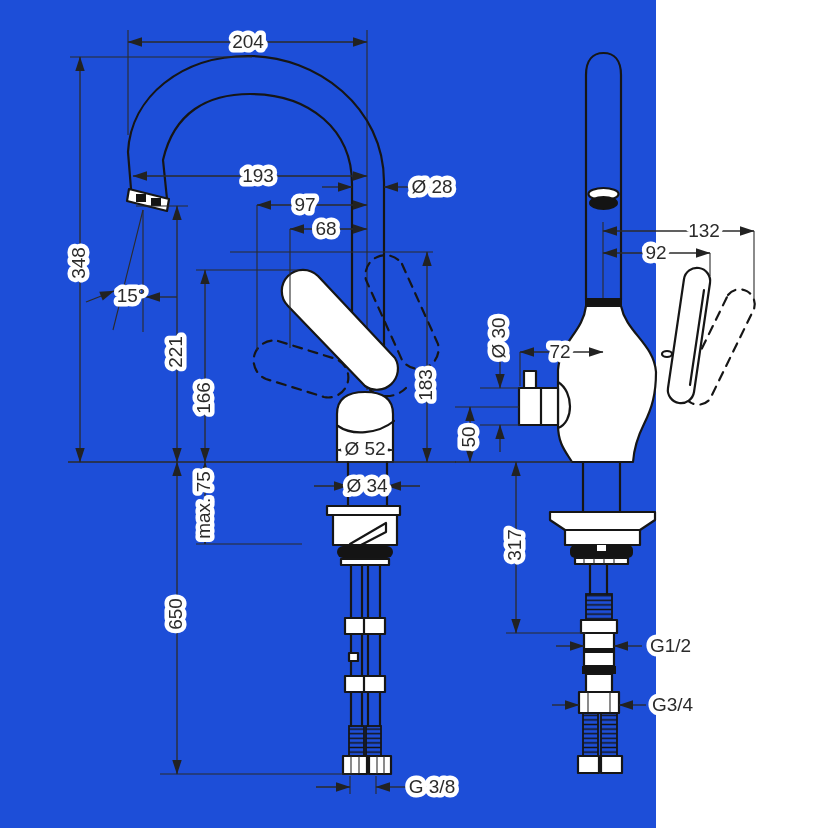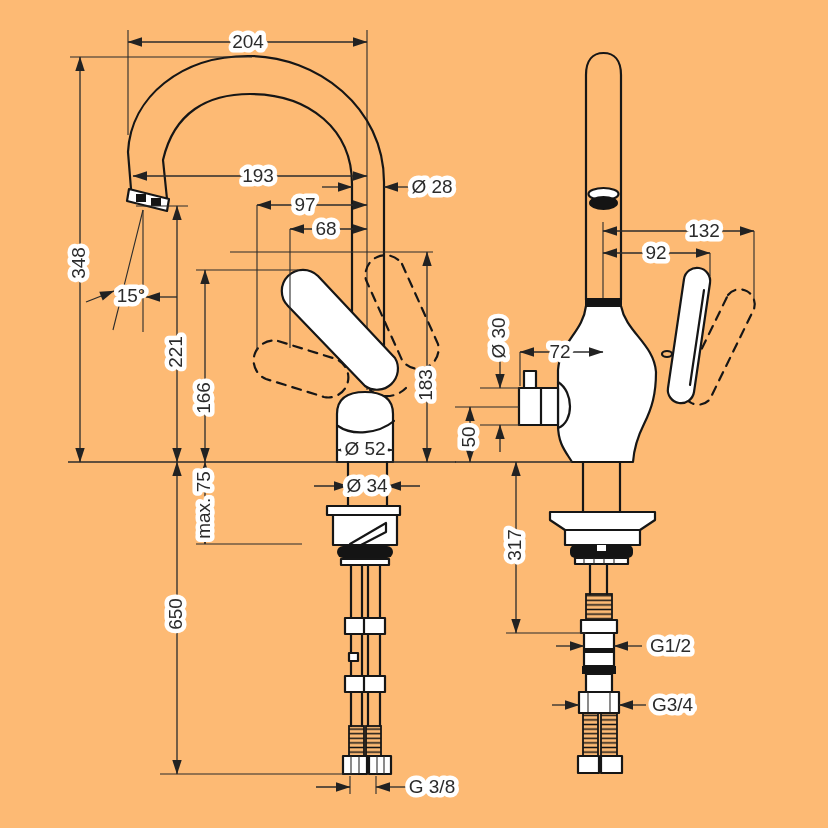--- a/index.html
+++ b/index.html
@@ -1,16 +1,16 @@
 <!DOCTYPE html>
 <html><head>
 <meta charset="utf-8">
 <style>
   html,body{margin:0;padding:0;background:#fff;}
-  .stage{width:828px;height:828px;background:#fdba74;position:relative;}
+  .stage{width:656px;height:828px;background:#1d4ed8;position:relative;}
   svg{display:block;}
   .ol{fill:none;stroke:#161616;stroke-width:2.2;stroke-linecap:round;stroke-linejoin:round;}
   .olw{fill:#ffffff;stroke:#161616;stroke-width:2.2;stroke-linejoin:round;}
   .dash{fill:none;stroke:#161616;stroke-width:2.2;stroke-dasharray:9 7;stroke-linecap:round;}
   .dim{fill:none;stroke:#2b2b2b;stroke-width:1.3;}
   .thin{fill:none;stroke:#2b2b2b;stroke-width:1.1;}
   .blk{fill:#141414;stroke:none;}
   .lbl{font-family:"Liberation Sans",sans-serif;font-size:19px;fill:#2b2b2b;
        stroke:#ffffff;stroke-width:9px;paint-order:stroke;stroke-linejoin:round;
        text-anchor:middle;dominant-baseline:middle;}

